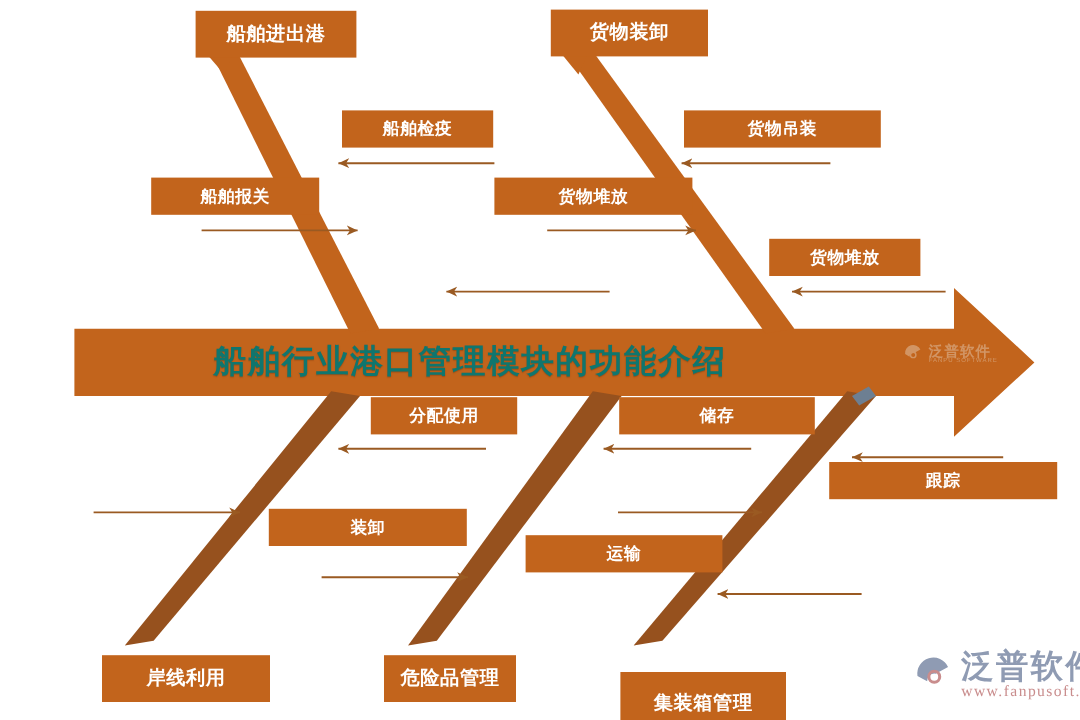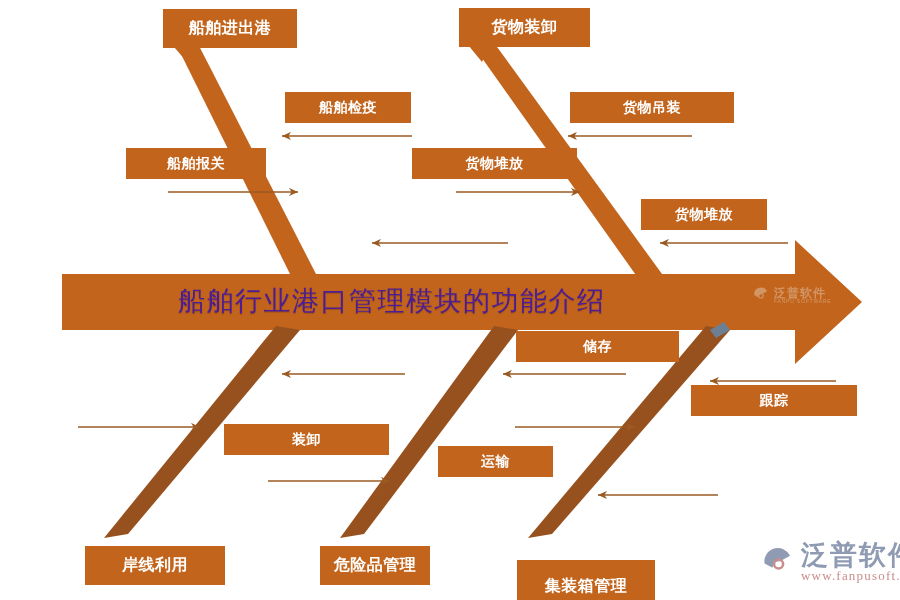--- a/index.html
+++ b/index.html
@@ -36,23 +36,23 @@
     letter-spacing: 0.5px;
     box-sizing: border-box;
     white-space: nowrap;
   }
   .lbl.cause {
     color: #ffffff;
     font-size: 16px;
   }
   .spine-title {
     position: absolute;
-    color: #4c1d95;
+    color: #0f766e;
     font-size: 27px;
-    font-weight: normal;
+    font-weight: bold;
     letter-spacing: 1.5px;
     white-space: nowrap;
     display: flex;
     align-items: center;
     z-index: 6;
     text-shadow: 0 1px 1px rgba(90,40,10,.35);
   }
   .wm-center {
     position: absolute;
     z-index: 7;
@@ -207,35 +207,38 @@
   </div>
 
   <div class="lbl sub" style="left:412px; top:148px; width:165px; height:31px;">
     <span>货物堆放</span>
   </div>
 
   <div class="lbl sub" style="left:641px; top:199px; width:126px; height:31px;">
     <span>货物堆放</span>
   </div>
 
+  <div class="lbl sub" style="left:309px; top:331px; width:122px; height:31px;">
+    <span>分配使用</span>
+  </div>
 
 
   <div class="lbl sub" style="left:516px; top:331px; width:163px; height:31px;">
     <span>储存</span>
   </div>
 
   <div class="lbl sub" style="left:224px; top:424px; width:165px; height:31px;">
     <span>装卸</span>
   </div>
 
-  <div class="lbl sub" style="left:438px; top:446px; width:115px; height:31px;">
+  <div class="lbl sub" style="left:438px; top:446px; width:164px; height:31px;">
     <span>运输</span>
   </div>
 
-  <div class="lbl sub" style="left:691px; top:385px; width:166px; height:31px;">
+  <div class="lbl sub" style="left:691px; top:385px; width:190px; height:31px;">
     <span>跟踪</span>
   </div>
 
 
   <div class="wm-corner" style="left:761px; top:541px;">
     <svg width="34" height="34" viewBox="0 0 24 24">
       <path d="M2.5 13 A9.5 9.5 0 0 1 20.5 7.6 L13.2 11.6 A4.3 4.3 0 0 0 8.2 16 Z" fill="#8f9bb3"></path>
       <circle cx="12.4" cy="13.4" r="3.2" fill="none" stroke="#c98d8d" stroke-width="1.8"></circle>
     </svg>
     <span class="wm-txt">

